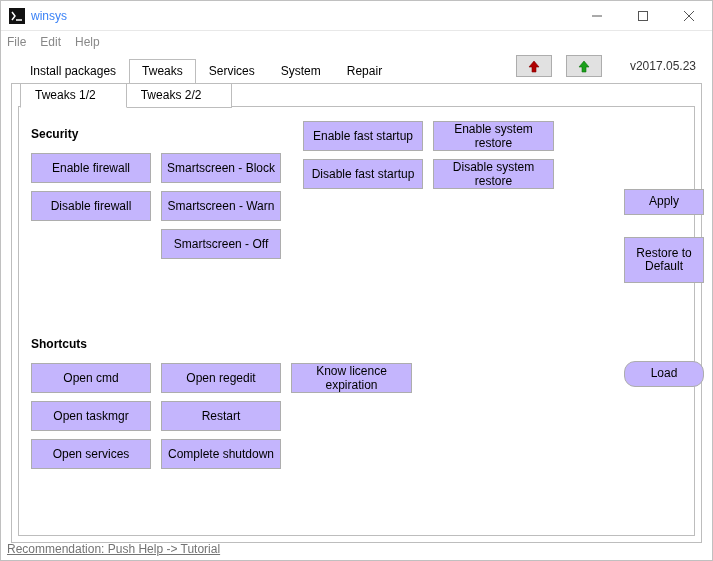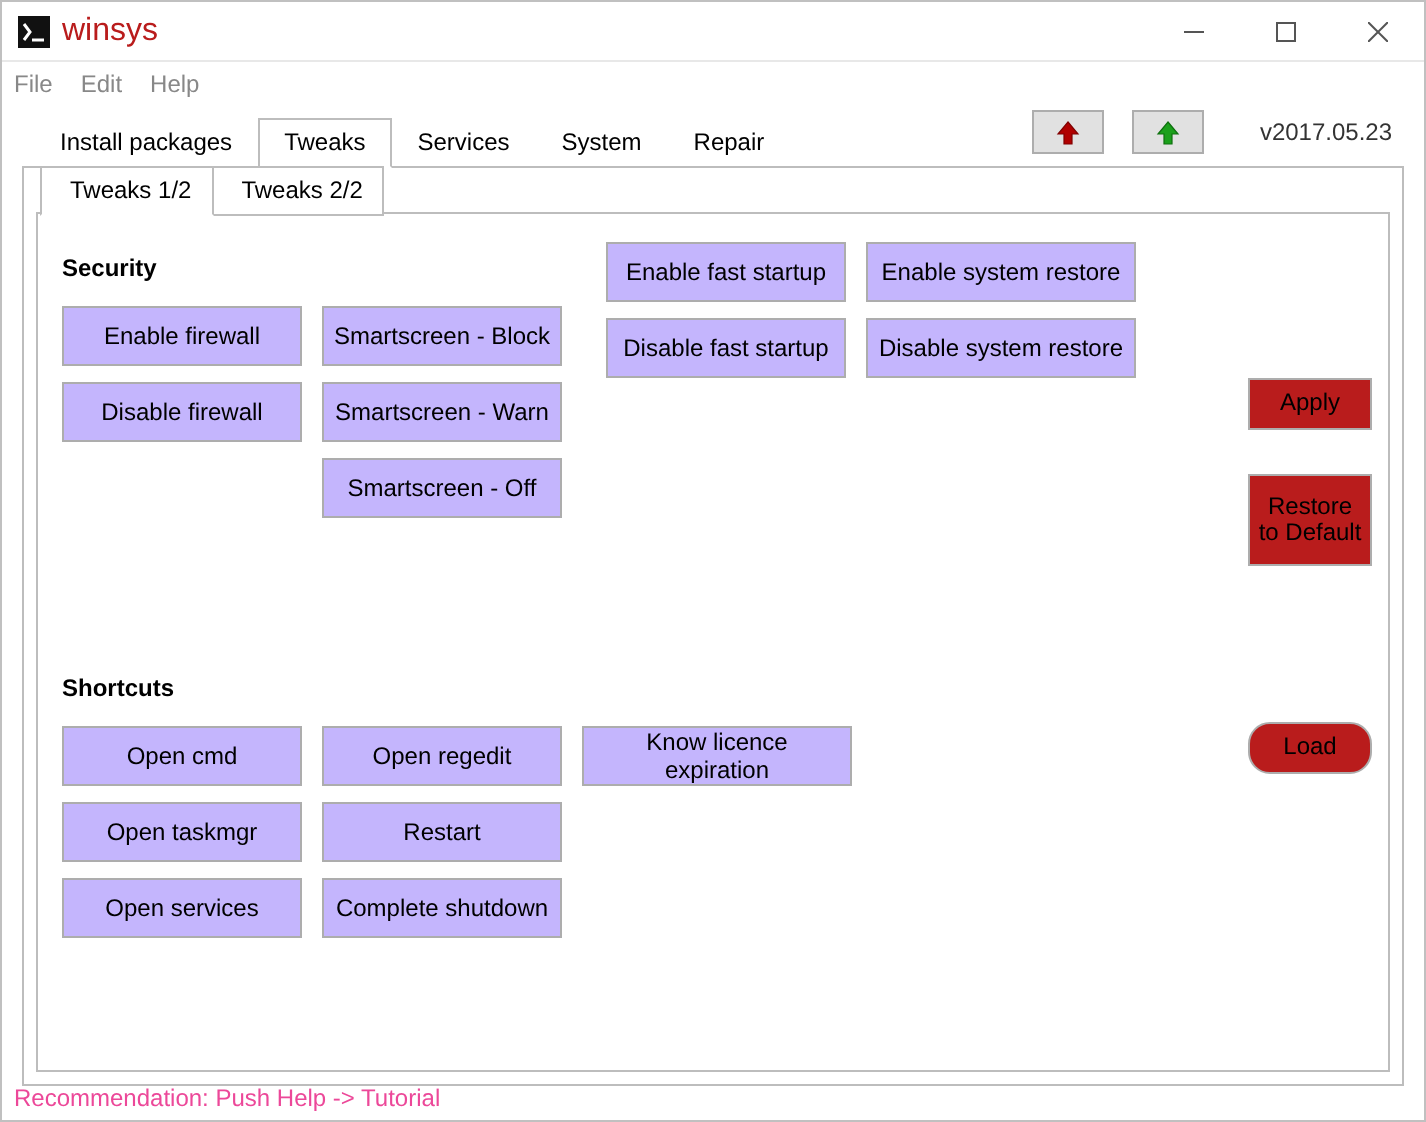--- a/index.html
+++ b/index.html
@@ -23,21 +23,21 @@
     padding: 0 0 0 8px;
     border-bottom: 1px solid #e8e8e8;
   }
   .titlebar .app-icon {
     width: 16px; height: 16px;
     background: #111;
     margin-right: 6px;
     display: flex; align-items: center; justify-content: center;
   }
   .titlebar .app-icon svg { display:block; }
-  .titlebar .title { color: #b91c1c; font-size: 16px; }
+  .titlebar .title { color: #3b82f6; font-size: 12px; }
   .win-controls { margin-left: auto; display: flex; }
   .win-btn {
     width: 46px; height: 30px;
     display: flex; align-items: center; justify-content: center;
     color: #555;
   }
   .win-btn svg { display:block; }
   
   .menubar {
     height: 22px;
@@ -112,21 +112,21 @@
     position: absolute;
     top: -1px;
     left: 8px;
     z-index: 3;
   }
   .sub-tabs-wrap {
     position: relative;
     height: 24px;
   }
   .sub-tab {
-    padding: 4px 10px 5px 14px;
+    padding: 4px 30px 5px 14px;
     font-size: 12px;
     border: 1px solid #bdbdbd;
     background: #fff;
     position: relative;
     margin-right: -1px;
     cursor: default;
   }
   .sub-tab.active {
     border-bottom: 1px solid #fff;
     z-index: 2;
@@ -152,47 +152,48 @@
     border: 1px solid #adadad;
     font-size: 12px;
     display: flex;
     align-items: center;
     justify-content: center;
     margin-bottom: 8px;
     cursor: pointer;
     text-align: center;
     padding: 0 4px;
   }
-  .btn.w135 { width: 135px; }
+  .btn.w135 { width: 121px; }
   .row-flex { display:flex; gap:10px; }
   .side-panel {
     position: absolute;
     right: 12px;
     top: 188px;
     width: 76px;
     display: flex;
     flex-direction: column;
   }
   .side-btn {
-    width: 62px;
+    width: 80px;
     height: 26px;
-    background: #b91c1c;
+    background: #c4b5fd;
     border: 1px solid #adadad;
     font-size: 12px;
     display:flex; align-items:center; justify-content:center;
     text-align:center;
     cursor:pointer;
     line-height: 1.1;
   }
   .side-btn.tall { height: 46px; padding: 4px; }
   .statusbar {
     position: absolute;
     left: 6px; bottom: 4px;
     font-size: 12px;
-    color: #ec4899;
+    color: #737373;
+    text-decoration: underline;
   }
 </style>
 </head>
 <body>
 
 <div class="titlebar">
   <div class="app-icon">
     <svg width="12" height="10" viewBox="0 0 12 10">
         <path d="M1 1 L4 5 L1 9" stroke="#fff" stroke-width="1.5" fill="none"></path>
         <line x1="5" y1="9" x2="11" y2="9" stroke="#fff" stroke-width="1.5"></line>

